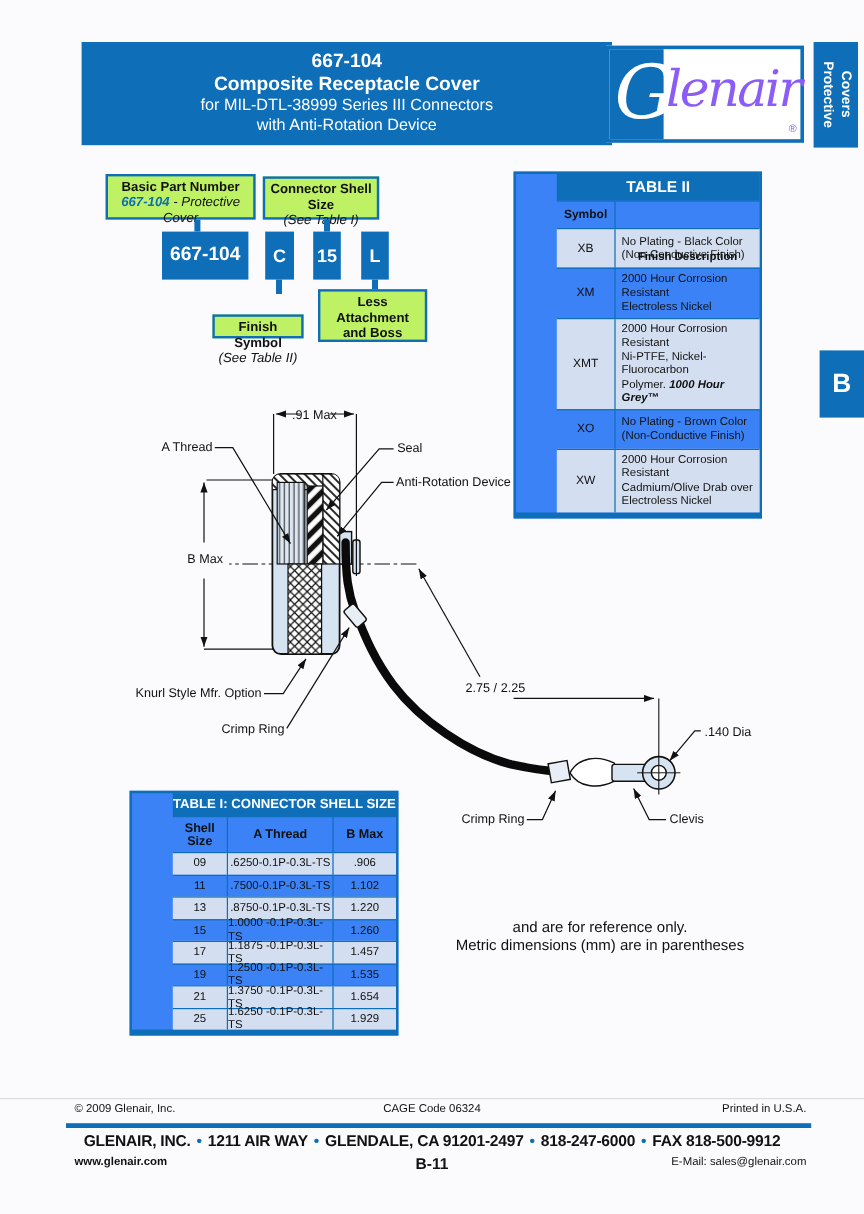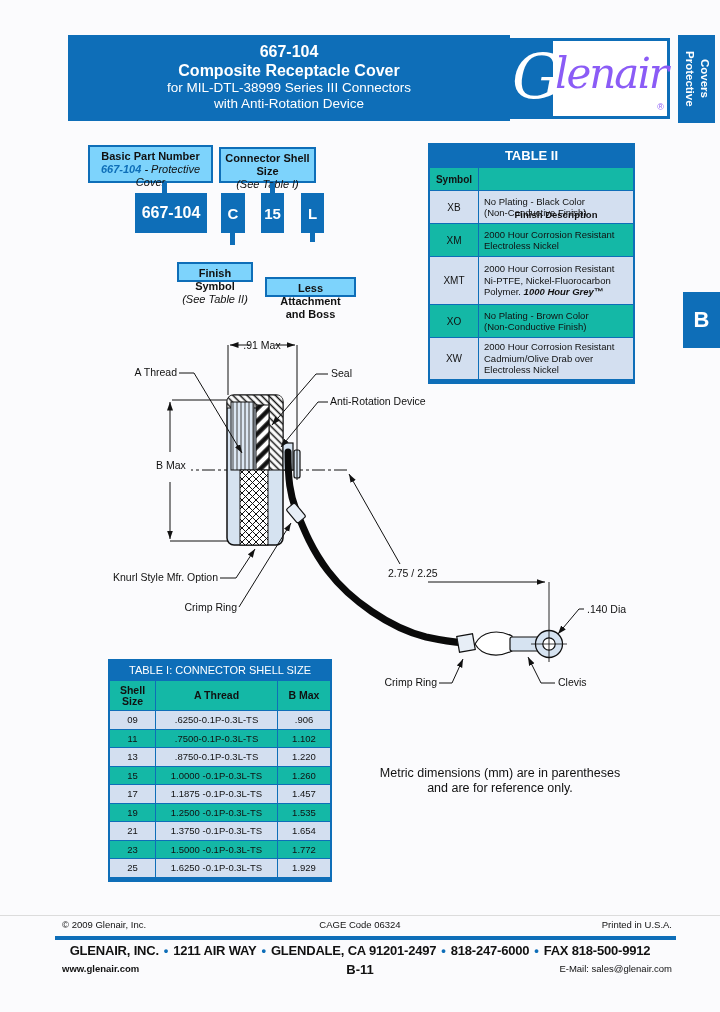--- a/index.html
+++ b/index.html
@@ -19,57 +19,57 @@
   .logo-rest{flex:1;position:relative;font-family:"DejaVu Serif",serif;font-style:italic;font-size:42px;color:#8b5cf6;}
   .logo-rest .txt{position:absolute;left:2px;top:8px;letter-spacing:-2px;}
   .logo-reg{position:absolute;right:3px;bottom:4px;font-size:9px;font-style:normal;font-family:"Liberation Sans",sans-serif;}
 
   
   .sidetab{left:678px;top:35px;width:37px;height:88px;background:#0e6eb8;color:#fff;display:flex;align-items:center;justify-content:center;}
   .sidetab .vtxt{writing-mode:vertical-lr;font-weight:bold;font-size:11.5px;line-height:15px;text-align:center;}
   .btab{left:683px;top:292px;width:37px;height:56px;background:#0e6eb8;color:#fff;font-weight:bold;font-size:22px;display:flex;align-items:center;justify-content:center;}
 
   
-  .pbox{border:2px solid #0e6eb8;background:#7dd3fc;box-sizing:border-box;text-align:center;}
+  .pbox{border:2px solid #0e6eb8;background:#bef264;box-sizing:border-box;text-align:center;}
   .pbox .t{font-weight:bold;font-size:11px;line-height:13px;margin-top:3px;}
   .pbox .n{font-style:italic;font-size:11px;line-height:13px;}
   .pb1{left:88px;top:145px;width:125px;height:38px;}
   .pb2{left:219px;top:147px;width:97px;height:36px;}
   .pb3{left:177px;top:262px;width:76px;height:20px;}
-  .pb4{left:265px;top:241px;width:91px;height:20px;margin-top:36px;}
+  .pb4{left:265px;top:241px;width:91px;height:44px;}
   .pb4 .t{font-size:11px;}
   .pnval{color:#0e6eb8;font-weight:bold;font-style:italic;}
   .stem{position:absolute;width:5px;background:#0e6eb8;}
   .code{background:#0e6eb8;color:#fff;font-weight:bold;display:flex;align-items:center;justify-content:center;}
   .c1{left:135px;top:193px;width:72px;height:40px;font-size:16px;}
   .c2{left:221px;top:193px;width:24px;height:40px;font-size:15px;}
   .c3{left:261px;top:193px;width:23px;height:40px;font-size:15px;}
   .c4{left:301px;top:193px;width:23px;height:40px;font-size:15px;}
 
   
   .blue{background:#0e6eb8;color:#fff;}
-  .tbl{border:2px solid #0e6eb8;border-bottom:5px solid #0e6eb8;background:#14b8a6;box-sizing:border-box;}
+  .tbl{border:2px solid #0e6eb8;border-bottom:5px solid #0e6eb8;background:#3b82f6;box-sizing:border-box;padding-left:34px;}
   .shade{background:#d3dff0;}
 
   
   .t2{left:428px;top:143px;width:207px;}
   .t2-title{height:22px;font-weight:bold;font-size:13px;line-height:22px;text-align:center;}
   .t2-head{display:flex;height:22px;border-top:1px solid #0e6eb8;}
   .t2-head div{font-weight:bold;font-size:11px;display:flex;align-items:center;justify-content:center;}
   .t2 .csym{width:49px;border-right:1px solid #0e6eb8;box-sizing:border-box;flex:none;display:flex;align-items:center;justify-content:center;font-size:10px;}
   .t2 .cdesc{flex:1;padding:3px 5px;font-size:9.5px;line-height:11.5px;display:flex;flex-direction:column;justify-content:center;}
   .t2-row{display:flex;border-top:1px solid #0e6eb8;}
   .r-xb,.r-xm,.r-xo{min-height:32px;}
   .r-xmt{min-height:47px;}
   .r-xw{min-height:40px;}
   .it{font-style:italic;font-weight:bold;}
 
   
   .t1{left:108px;top:659px;width:224px;}
-  .t1-title{height:19px;font-weight:normal;font-size:11px;line-height:19px;text-align:center;}
+  .t1-title{height:19px;font-weight:bold;font-size:11px;line-height:19px;text-align:center;}
   .t1-head{display:flex;height:29px;border-top:1px solid #0e6eb8;}
   .t1-head div, .t1-row div{display:flex;align-items:center;justify-content:center;box-sizing:border-box;}
   .t1-head div{font-weight:bold;font-size:10.5px;line-height:11px;text-align:center;}
   .t1 .cA{width:46px;border-right:1px solid #0e6eb8;flex:none;}
   .t1 .cB{flex:1;border-right:1px solid #0e6eb8;}
   .t1 .cC{width:52px;flex:none;}
   .t1-row{display:flex;height:17.5px;border-top:1px solid #0e6eb8;font-size:9.5px;}
 
   
   .note{left:364px;top:766px;width:272px;text-align:center;font-size:12.5px;line-height:15px;}
@@ -325,35 +325,30 @@
     <div class="t1-row">
         <div class="cA">19</div>
         <div class="cB">1.2500 -0.1P-0.3L-TS</div>
         <div class="cC">1.535</div>
       </div>
     <div class="t1-row shade">
         <div class="cA">21</div>
         <div class="cB">1.3750 -0.1P-0.3L-TS</div>
         <div class="cC">1.654</div>
       </div>
-    <div class="t1-row">
-        <div class="cA">23</div>
-        <div class="cB">1.5000 -0.1P-0.3L-TS</div>
-        <div class="cC">1.772</div>
-      </div>
     <div class="t1-row shade">
         <div class="cA">25</div>
         <div class="cB">1.6250 -0.1P-0.3L-TS</div>
         <div class="cC">1.929</div>
       </div>
   </div>
 
   <div class="abs note">
+    <div>and are for reference only.</div>
     <div>Metric dimensions (mm) are in parentheses</div>
-    <div>and are for reference only.</div>
   </div>
 
   <div class="abs hairline"></div>
   <div class="abs f-copy">© 2009 Glenair, Inc.</div>
   <div class="abs f-cage">CAGE Code 06324</div>
   <div class="abs f-printed">Printed in U.S.A.</div>
   <div class="abs f-rule"></div>
   <div class="abs f-addr">
     <span>GLENAIR, INC.</span><span class="bullet">•</span><span>1211 AIR WAY</span><span class="bullet">•</span><span>GLENDALE, CA 91201-2497</span><span class="bullet">•</span><span>818-247-6000</span><span class="bullet">•</span><span>FAX 818-500-9912</span>
   </div>

